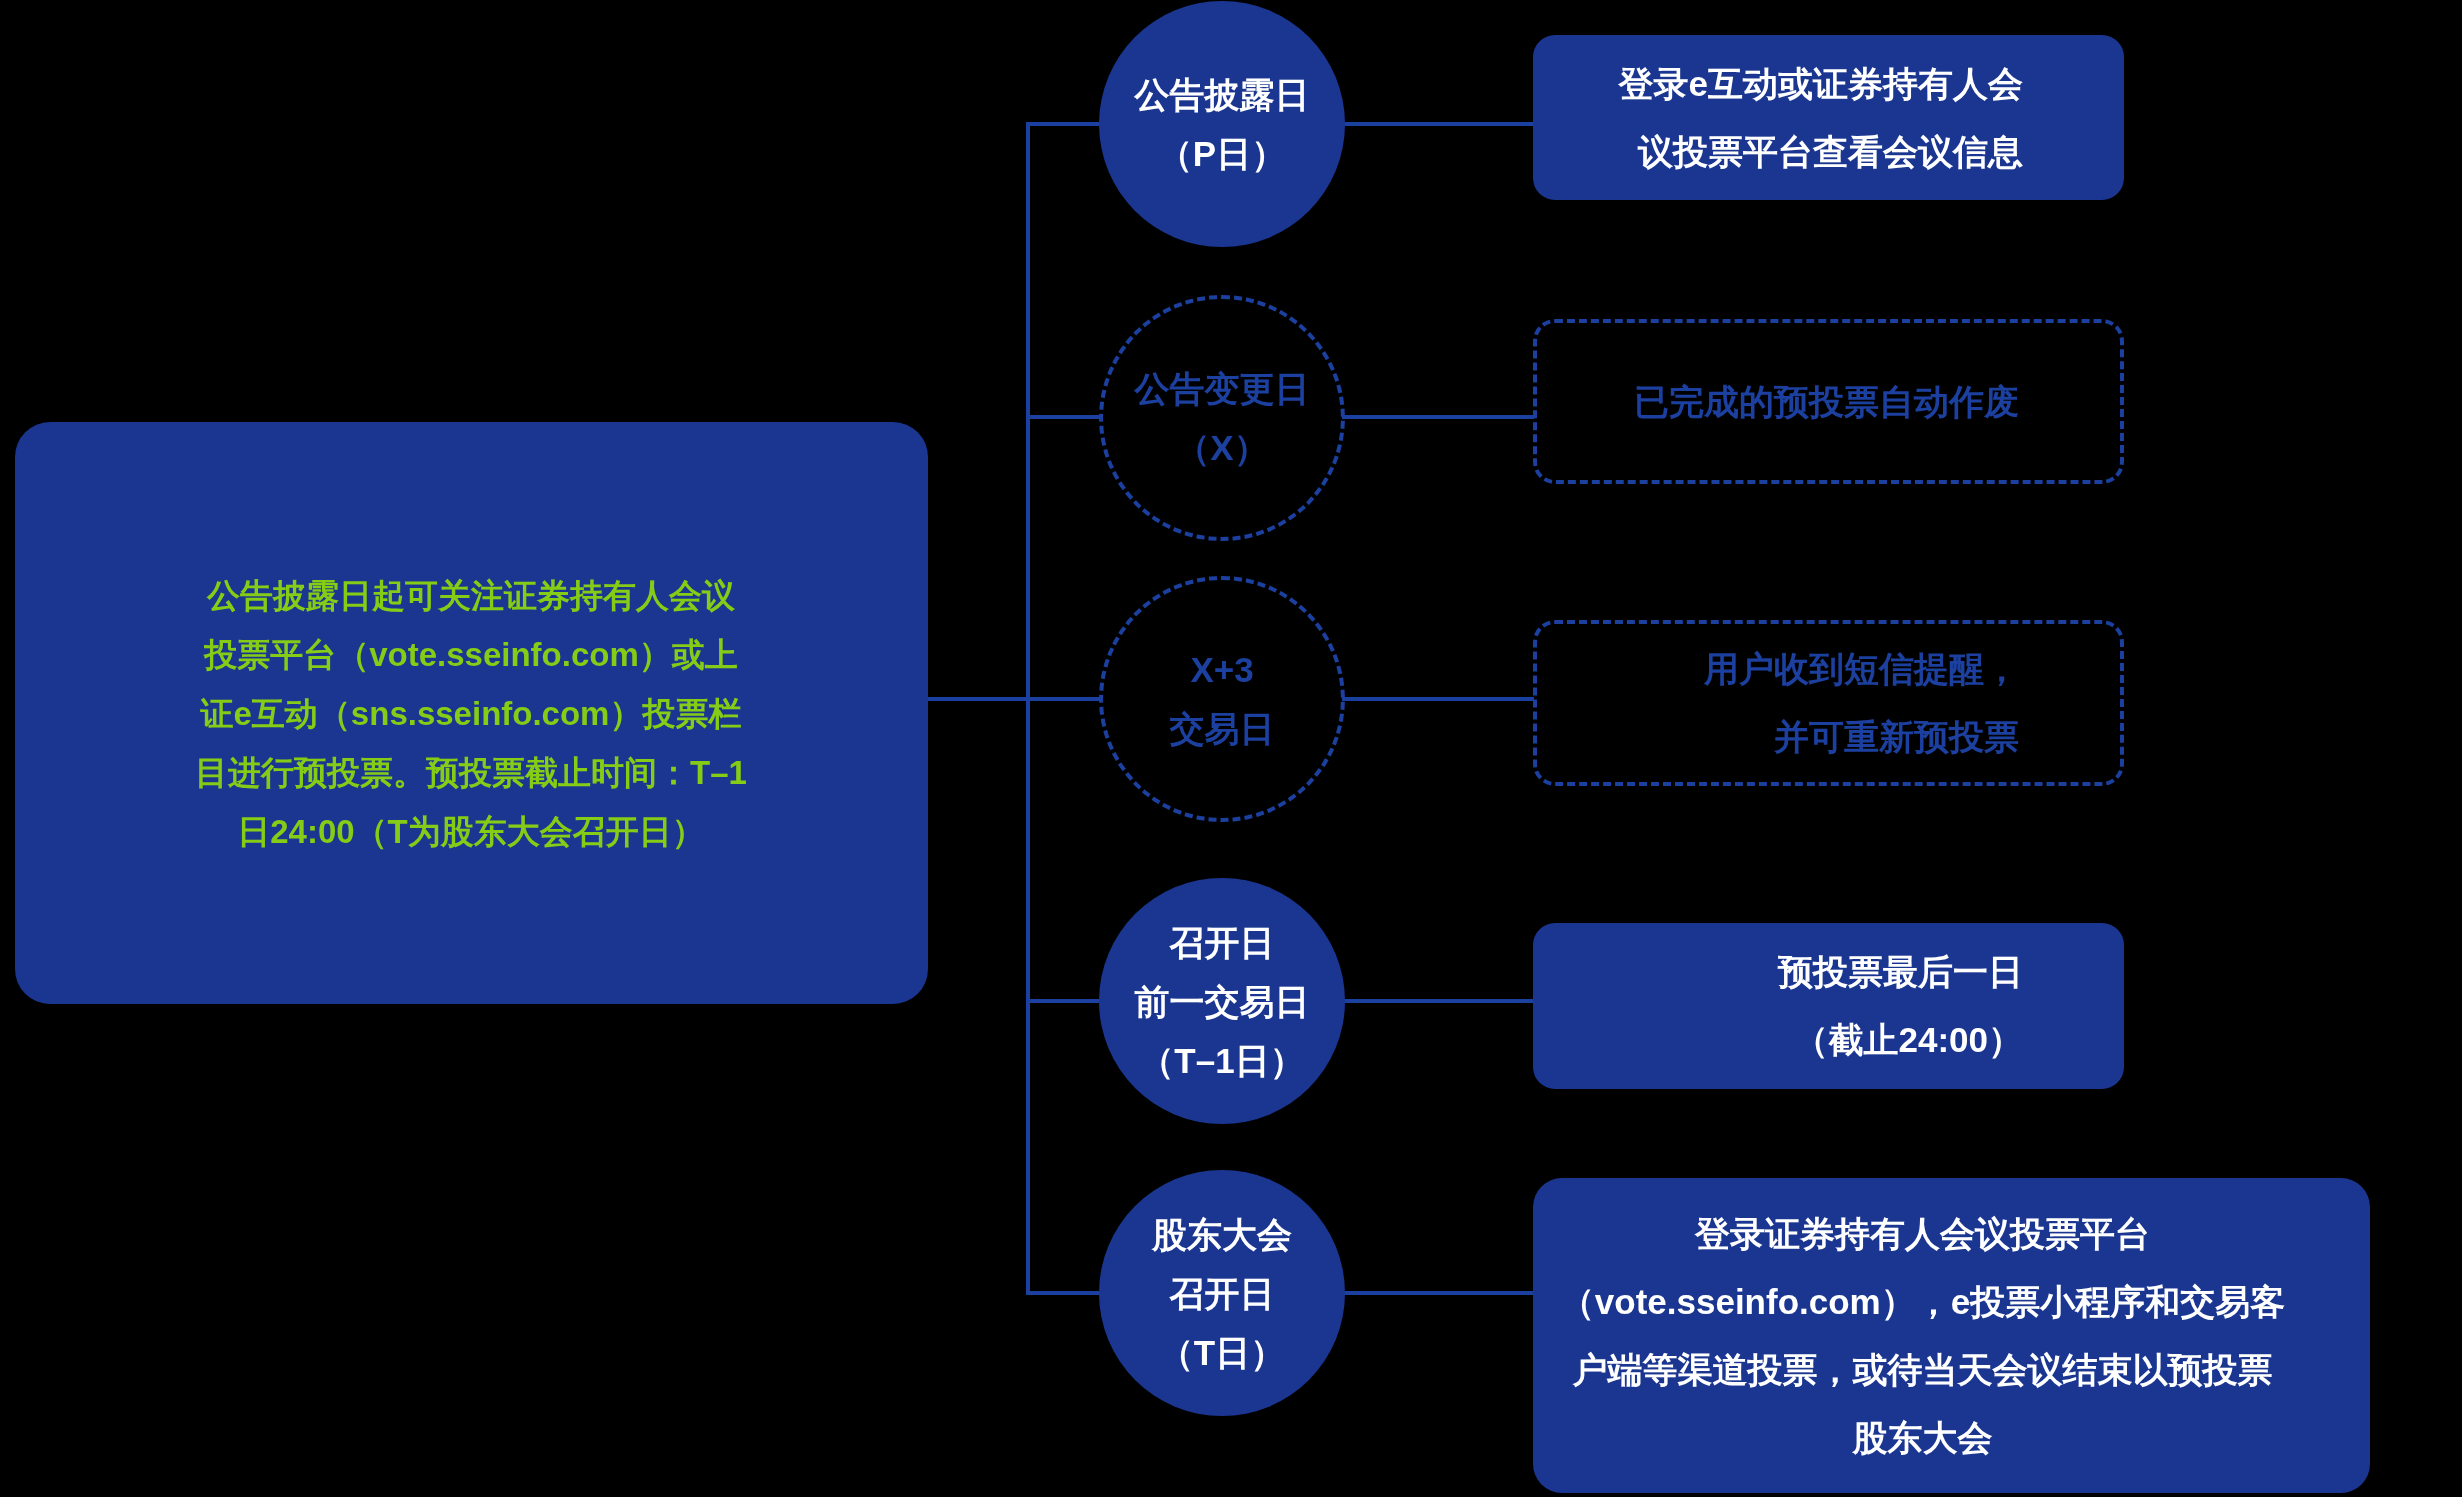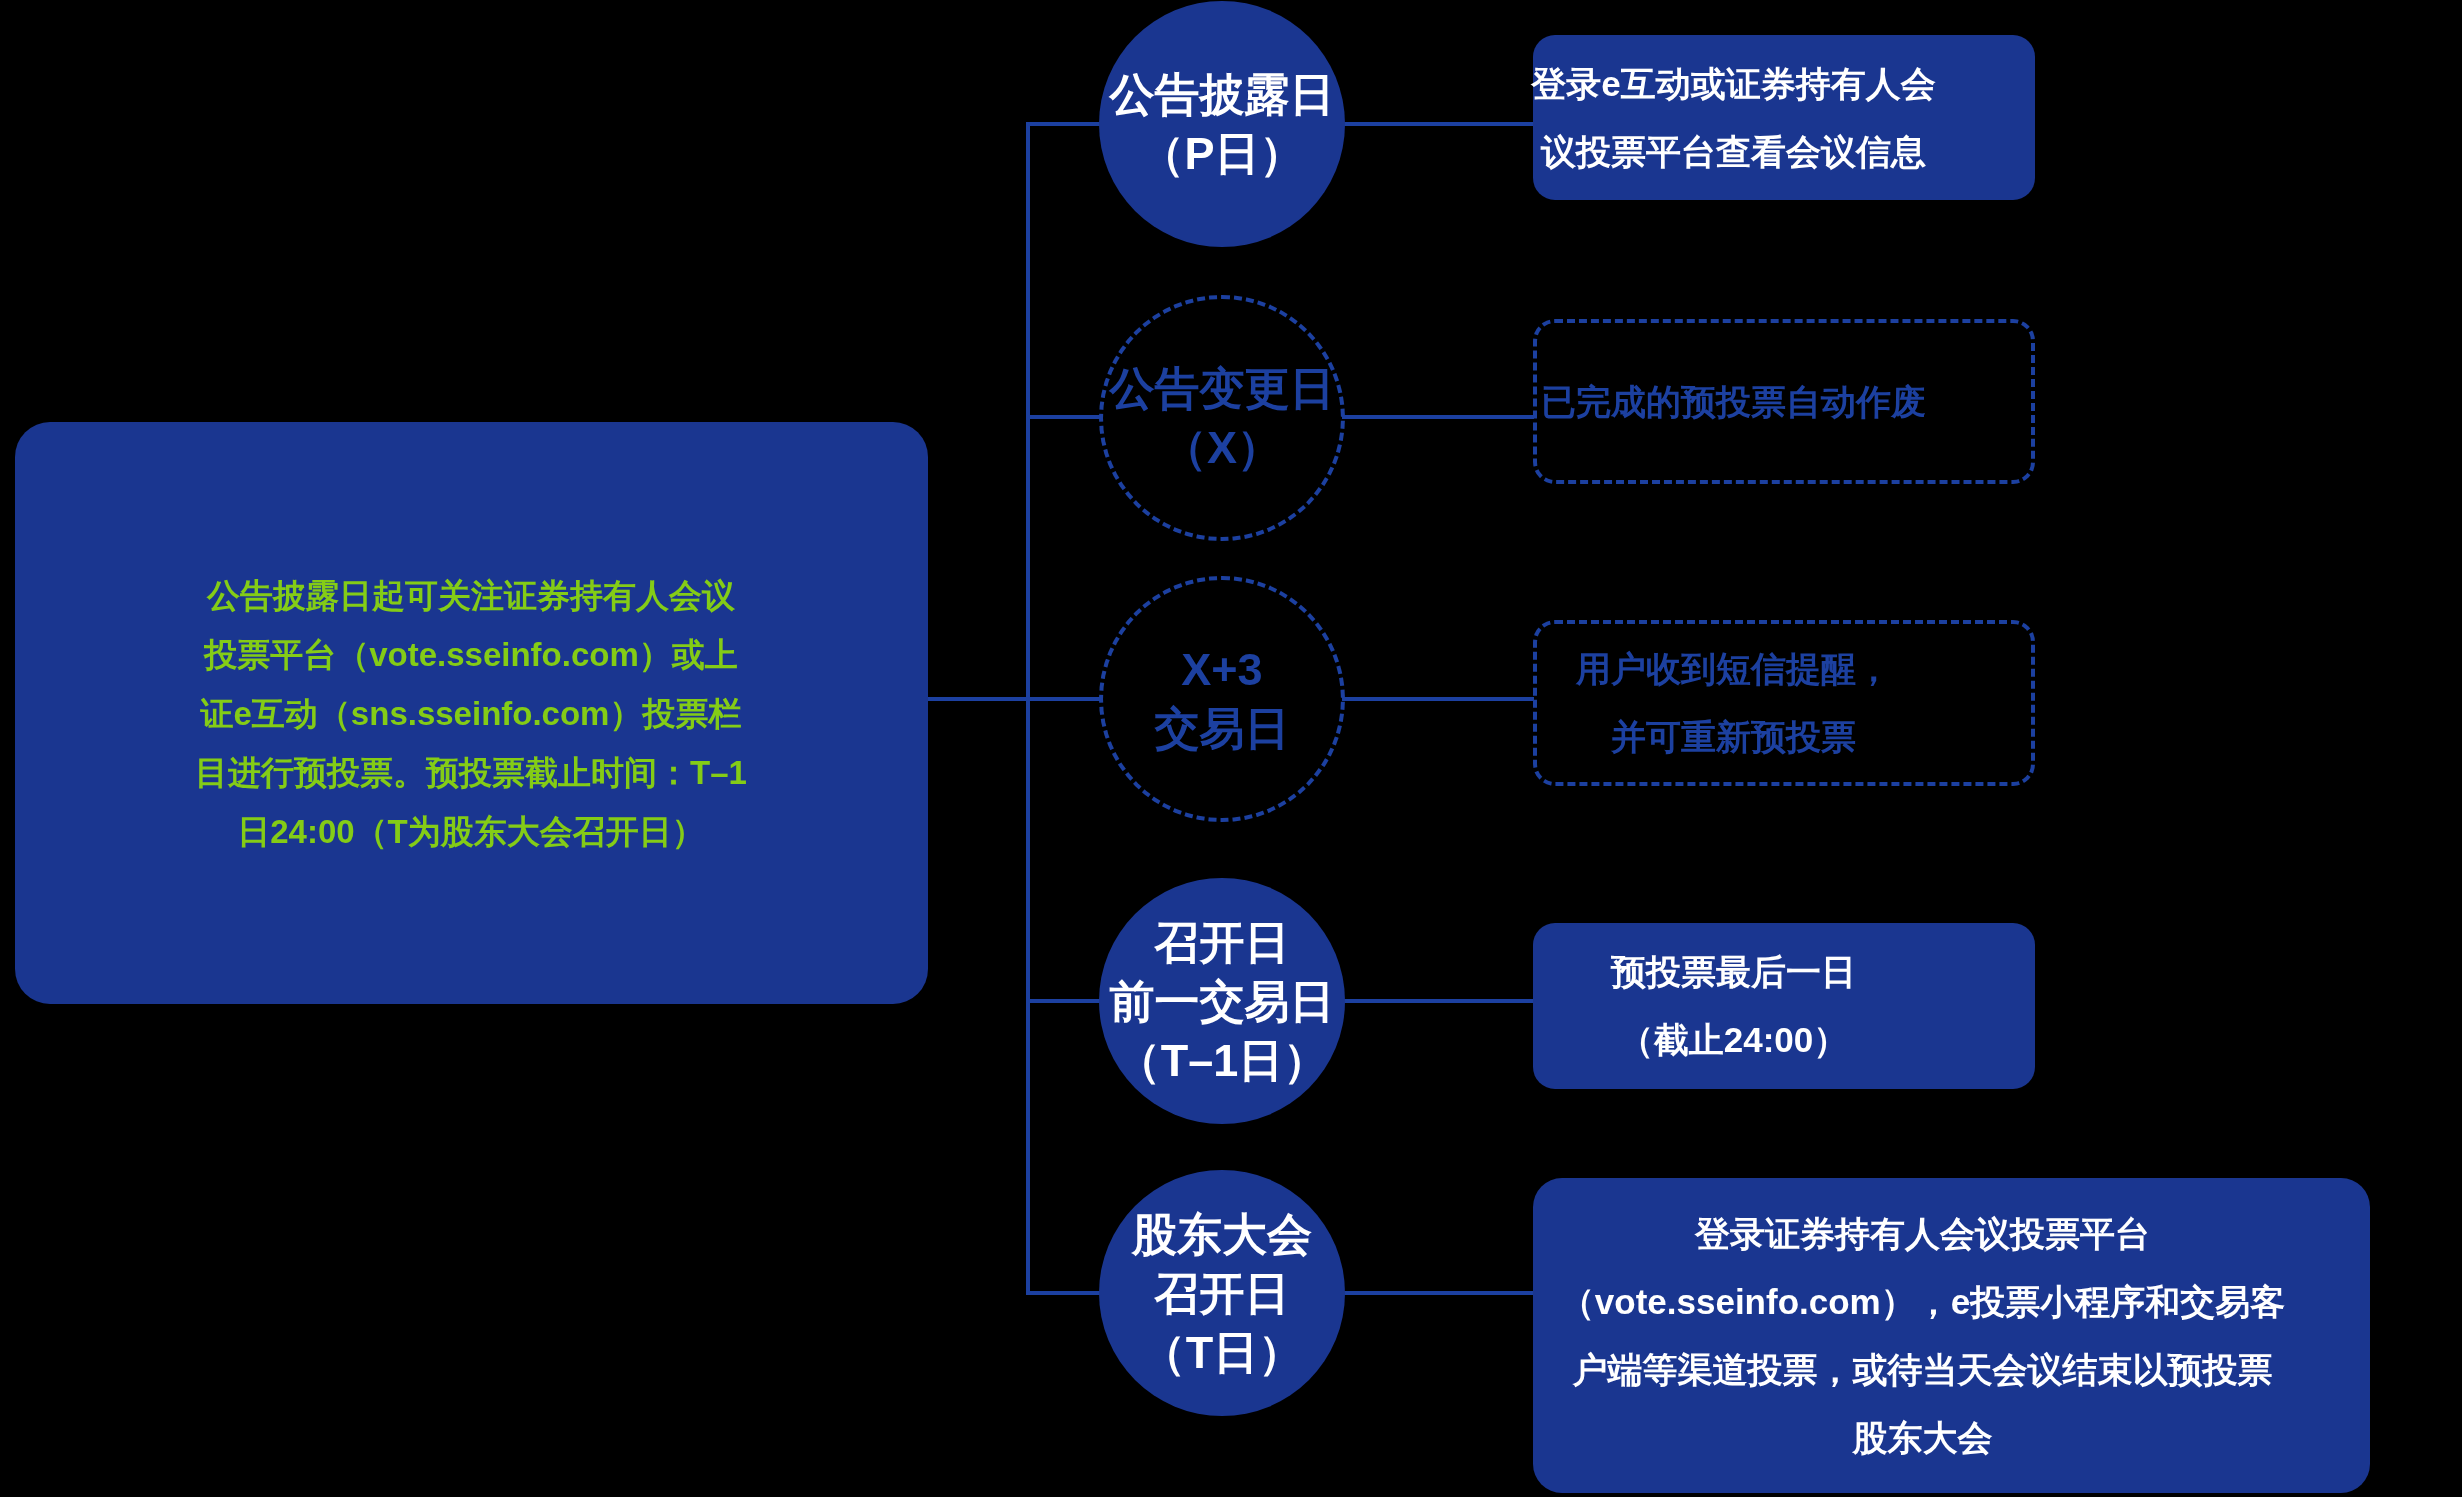--- a/index.html
+++ b/index.html
@@ -25,35 +25,35 @@
     color:#84cc16;font-size:33px;line-height:59px;white-space:nowrap;text-align:center;
   }
   
   .circle{
     position:absolute;left:1099px;width:246px;height:246px;border-radius:50%;
     display:flex;flex-direction:column;justify-content:center;align-items:center;
     box-sizing:border-box;
   }
   .circle.solid{background:#1A3690;}
   .circle.dashed{background:transparent;border:4.3px dashed #1C40A0;}
-  .circle .line{font-size:45px;line-height:59px;white-space:nowrap;text-align:center;}
+  .circle .line{font-size:35px;line-height:59px;white-space:nowrap;text-align:center;}
   .circle.solid .line{color:#FFFFFF;}
   .circle.dashed .line{color:#1C40A0;}
   
   .rbox{
     position:absolute;left:1533px;box-sizing:border-box;
     display:flex;flex-direction:column;justify-content:center;align-items:center;
     border-radius:22px;
   }
   .rbox.solid{background:#1A3690;}
   .rbox.dashed{background:transparent;border:4.3px dashed #1C40A0;}
   .rbox .line{font-size:35px;line-height:68px;white-space:nowrap;text-align:center;}
   .rbox.solid .line{color:#FFFFFF;}
   .rbox.dashed .line{color:#1C40A0;}
-  .rbox.small{width:502px;height:165px;padding-right:101px;}
+  .rbox.small{width:591px;height:165px;padding-right:101px;align-items:flex-end;}
   .rbox.big{width:837px;height:315px;padding-right:58px;border-radius:29px;}
 </style>
 </head>
 <body>
 
 <div id="stage">
 
   <div class="vline" style="left:1026px;top:122px;height:1173px;"></div>
   <div class="hline" style="left:926px;top:697px;width:176px;"></div>
   <div class="hline" style="left:1026px;top:122px;width:75px;"></div>

